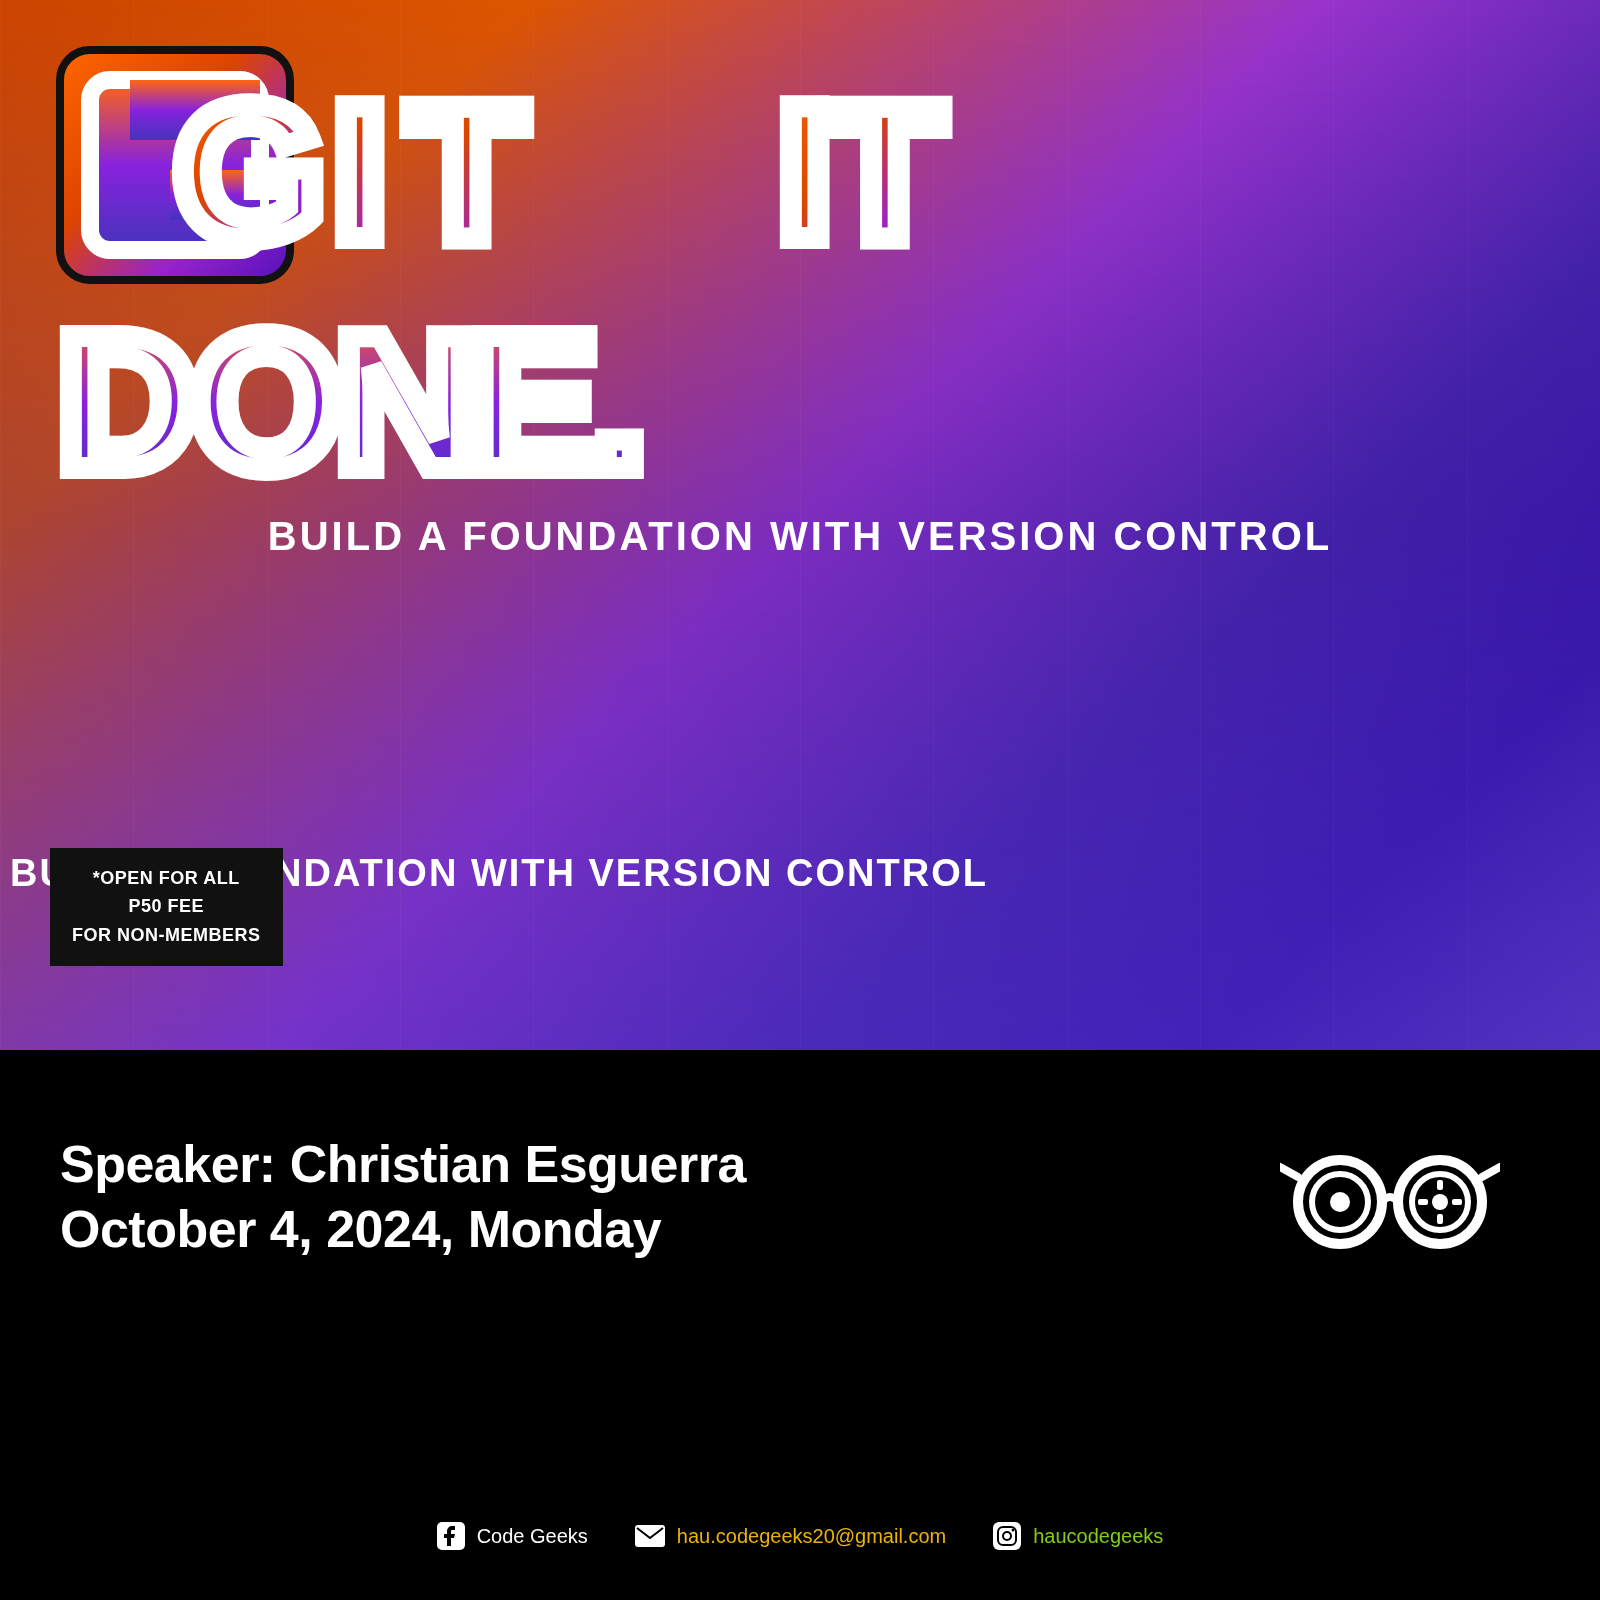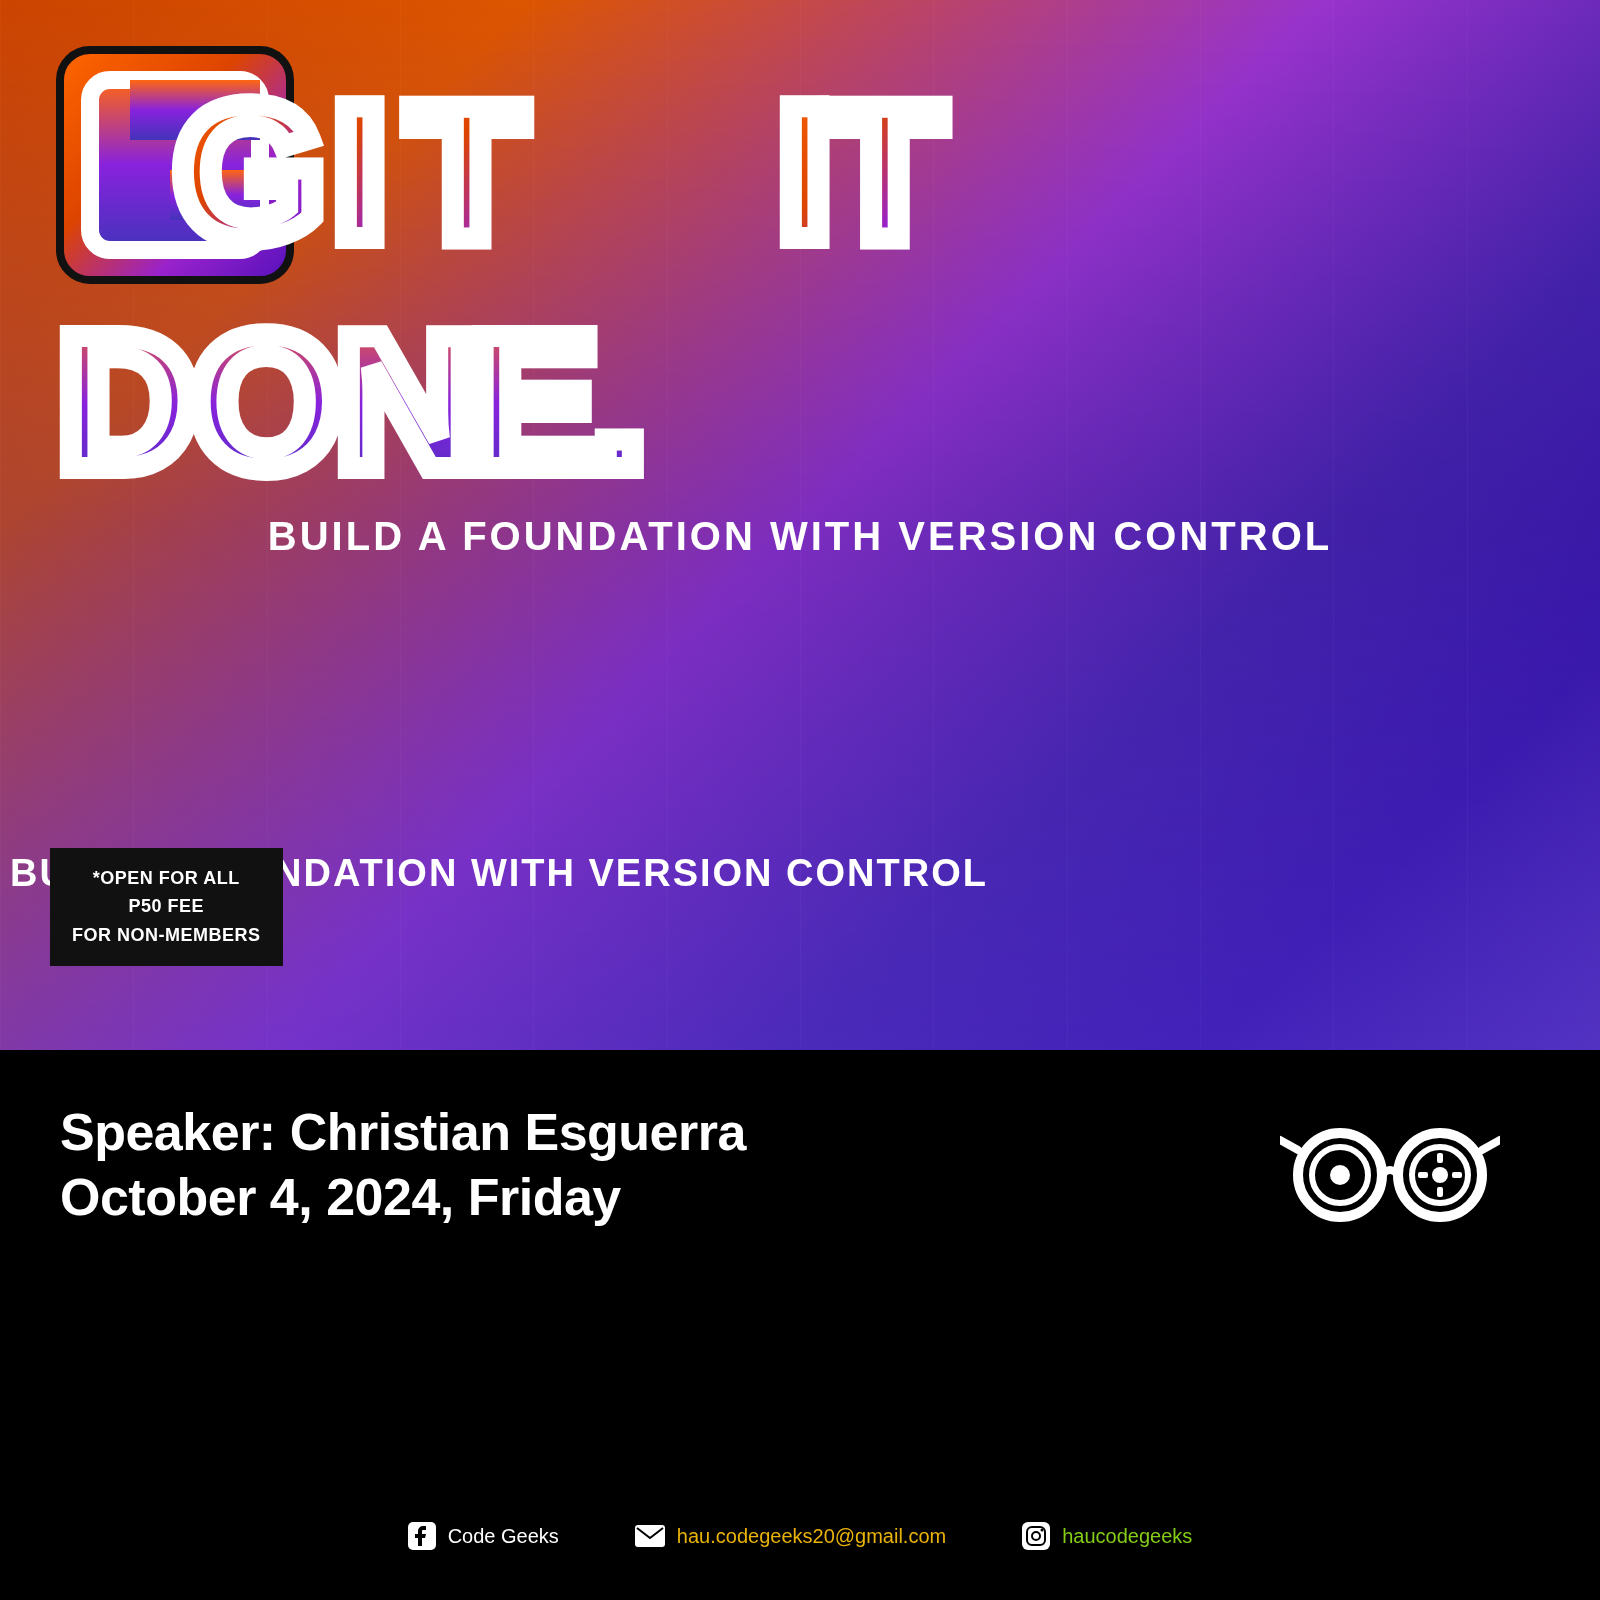--- a/index.html
+++ b/index.html
@@ -86,21 +86,22 @@
       background: #000;
       padding: 50px 60px 30px 60px;
       display: flex;
       flex-direction: column;
       justify-content: space-between;
     }
 
     .event-details {
       display: flex;
       justify-content: space-between;
-      align-items: flex-end;
+      align-items: center;
+      margin-top: 32px;
     }
 
     .event-text {
       color: white;
       font-family: 'Arial Black', Arial, sans-serif;
       font-weight: 900;
       font-size: 52px;
       line-height: 1.25;
       letter-spacing: -0.5px;
     }
@@ -110,21 +111,21 @@
       align-items: center;
       justify-content: center;
       padding-right: 40px;
       padding-top: 10px;
     }
 
     .footer-social {
       display: flex;
       align-items: center;
       justify-content: center;
-      gap: 76px;
+      gap: 47px;
       padding-bottom: 20px;
       color: white;
       font-size: 20px;
       font-family: Arial, sans-serif;
     }
 
     .social-item {
       display: flex;
       align-items: center;
       gap: 12px;
@@ -214,21 +215,21 @@
       <div>FOR NON-MEMBERS</div>
     </div>
 
   </div>
 
   <div class="bottom-section">
 
     <div class="event-details">
       <div class="event-text">
         <div>Speaker: Christian Esguerra</div>
-        <div>October 4, 2024, Friday</div>
+        <div>October 4, 2024, Monday</div>
       </div>
 
       <div class="logo-area">
 
         <svg width="220" height="110" viewBox="0 0 220 110" xmlns="http://www.w3.org/2000/svg">
 
           <circle cx="60" cy="55" r="42" fill="none" stroke="white" stroke-width="10"></circle>
 
           <circle cx="60" cy="55" r="28" fill="none" stroke="white" stroke-width="6"></circle>
 

